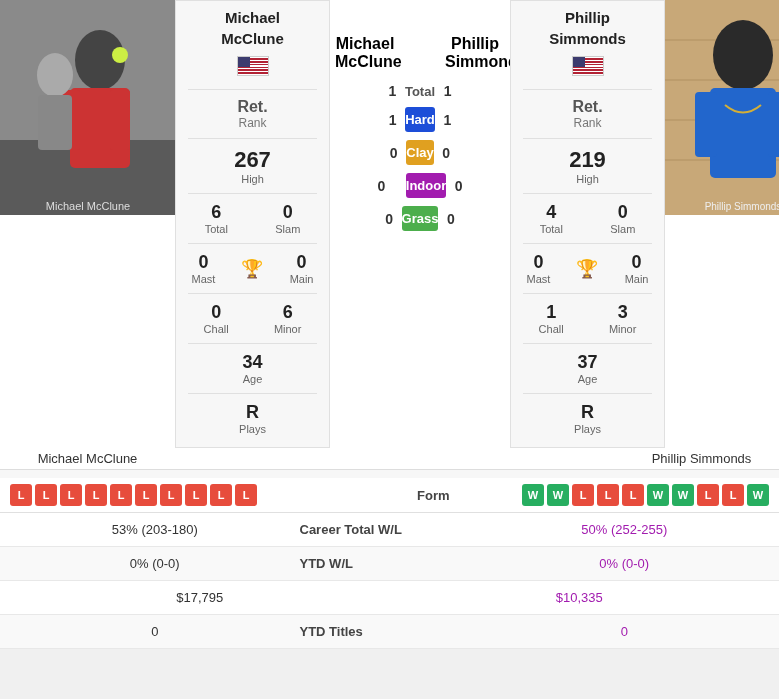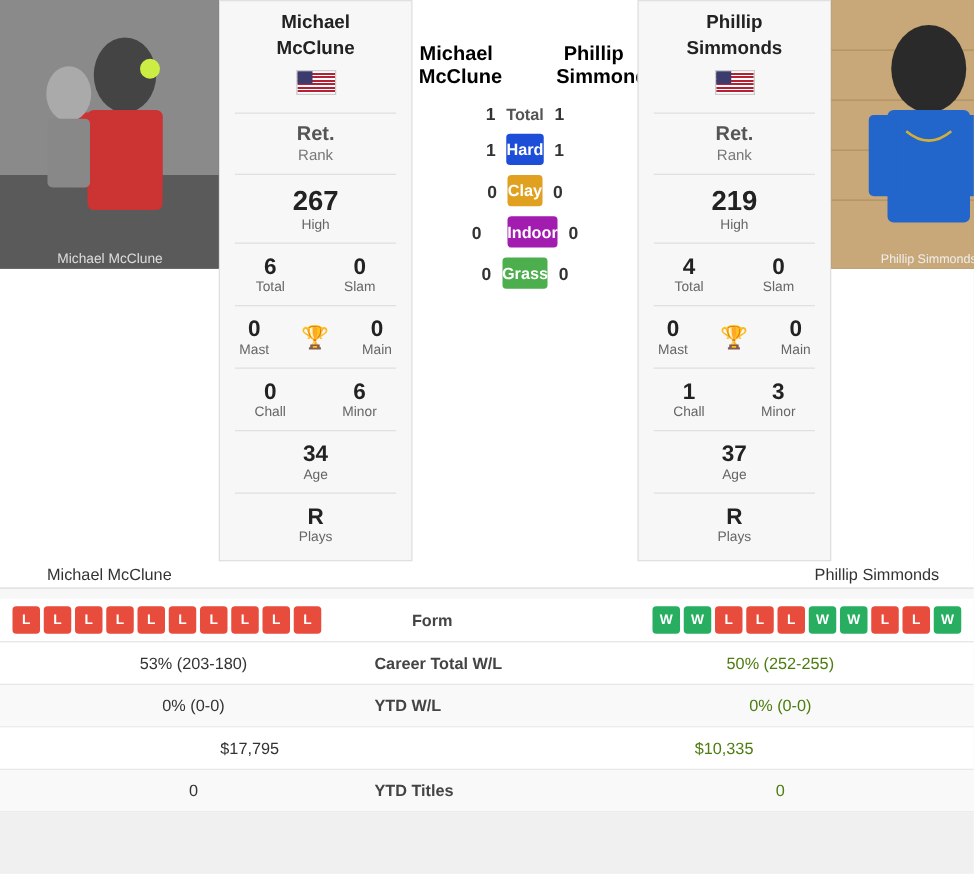--- a/index.html
+++ b/index.html
@@ -44,30 +44,30 @@
 
     
     .photo-left { width: 175px; height: 215px; background: #888; flex-shrink: 0; position: relative; overflow: hidden; }
     .photo-right { width: 155px; height: 215px; background: #888; flex-shrink: 0; position: relative; overflow: hidden; }
 
     
     .bottom-stats { background: #f7f7f7; border-top: 1px solid #ddd; padding: 8px 0 0 0; }
     .form-row { display: flex; align-items: center; padding: 6px 10px; border-bottom: 1px solid #e0e0e0; }
     .form-badges-left { display: flex; gap: 3px; flex: 1; }
     .form-badges-right { display: flex; gap: 3px; flex: 1; justify-content: flex-end; }
-    .form-label { width: 120px; text-align: left; font-size: 13px; font-weight: bold; color: #444; }
+    .form-label { width: 120px; text-align: right; font-size: 13px; font-weight: bold; color: #444; }
     .badge { width: 22px; height: 22px; border-radius: 3px; display: flex; align-items: center; justify-content: center; font-size: 11px; font-weight: bold; color: #fff; }
     .badge-l { background: #e74c3c; }
     .badge-w { background: #27ae60; }
 
     .stat-table-row { display: flex; align-items: center; padding: 9px 10px; border-bottom: 1px solid #e8e8e8; background: #fff; }
     .stat-table-row:nth-child(even) { background: #f9f9f9; }
     .stat-left { flex: 1; text-align: center; font-size: 13px; color: #333; }
     .stat-center { width: 180px; font-size: 13px; font-weight: bold; color: #444; }
-    .stat-right { flex: 1; text-align: center; font-size: 13px; color: #4d7c0f; }
+    .stat-right { flex: 1; text-align: center; font-size: 13px; color: #a21caf; }
 
     .full-top { display: flex; align-items: stretch; }
   </style>
 </head>
 <body>
 
 <div class="container">
 
   <div class="full-top">
 

